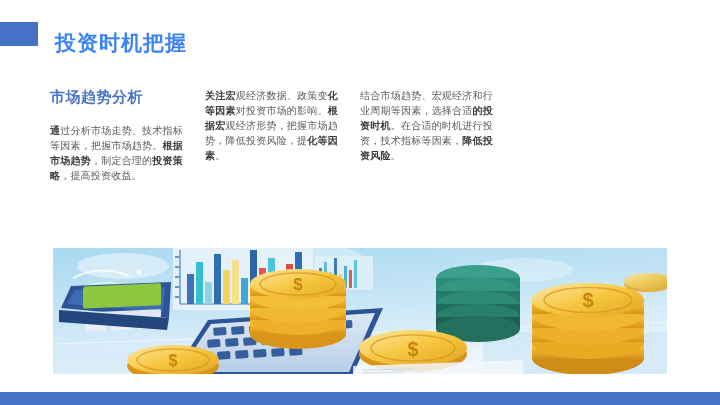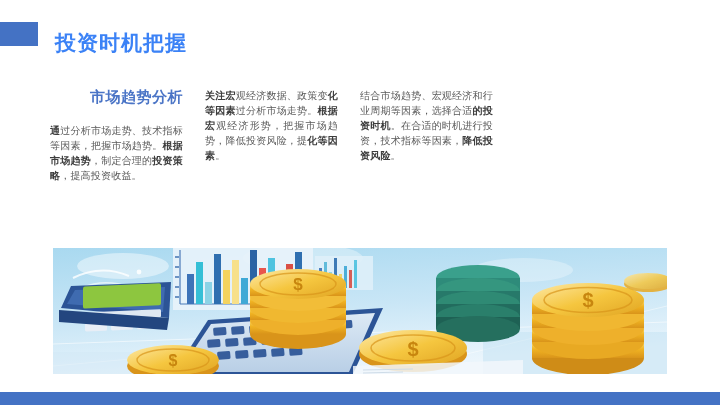--- a/index.html
+++ b/index.html
@@ -63,21 +63,21 @@
   }
   .column:last-child { margin-right: 0; }
 
   .col-heading {
     font-size: 15px;
     font-weight: bold;
     color: #4a74c6;
     letter-spacing: 0.5px;
     white-space: nowrap;
     margin-bottom: 16px;
-    text-align: right;
+    text-align: left;
   }
   .col-body {
     font-size: 10px;
     line-height: 15px;
     color: #5a5a5a;
     text-align: justify;
     letter-spacing: 0.2px;
   }
   .col-body b {
     color: #3d3d3d;
@@ -116,21 +116,21 @@
 
   <div class="columns">
 
     <div class="column">
       <div class="col-heading">市场趋势分析</div>
       <div class="col-body"><b>通</b><span>过分析市场走势、技术指标等因素，把握市场趋势。</span><b>根据市场趋势</b><span>，制定合理的</span><b>投资策略</b><span>，提高投资收益。</span></div>
     </div>
 
 
     <div class="column">
-      <div class="col-body"><b>关注宏</b><span>观经济数据、政策变</span><b>化等因素</b><span>过分析市场走势。</span><b>根据宏</b><span>观经济形势，把握市场趋势，降低投资风险，提</span><b>化等因素</b><span>。</span></div>
+      <div class="col-body"><b>关注宏</b><span>观经济数据、政策变</span><b>化等因素</b><span>对投资市场的影响。</span><b>根据宏</b><span>观经济形势，把握市场趋势，降低投资风险，提</span><b>化等因素</b><span>。</span></div>
     </div>
 
     <div class="column">
       <div class="col-body"><span>结合市场趋势、宏观经济和行业周期等因素，选择合适</span><b>的投资时机</b><span>。在合适的时机进行投资，技术指标等因素，</span><b>降低投资风险</b><span>。</span></div>
     </div>
 
   </div>
 
   <div class="illustration">
     <svg width="614" height="126" viewBox="0 0 614 126" xmlns="http://www.w3.org/2000/svg">

